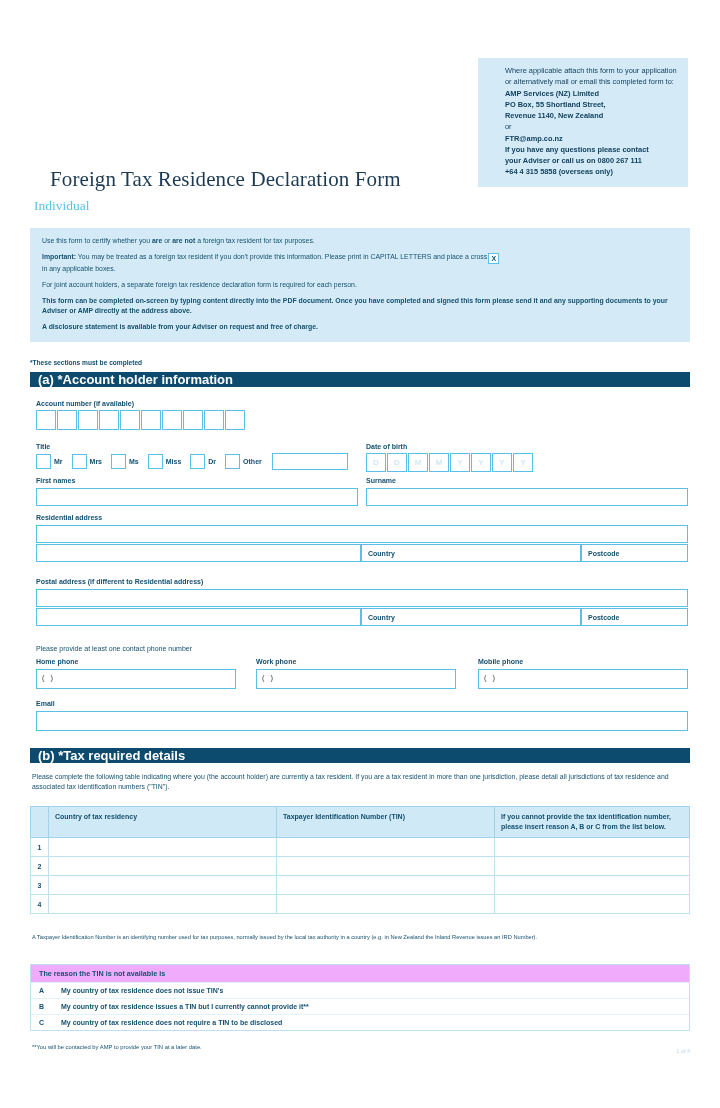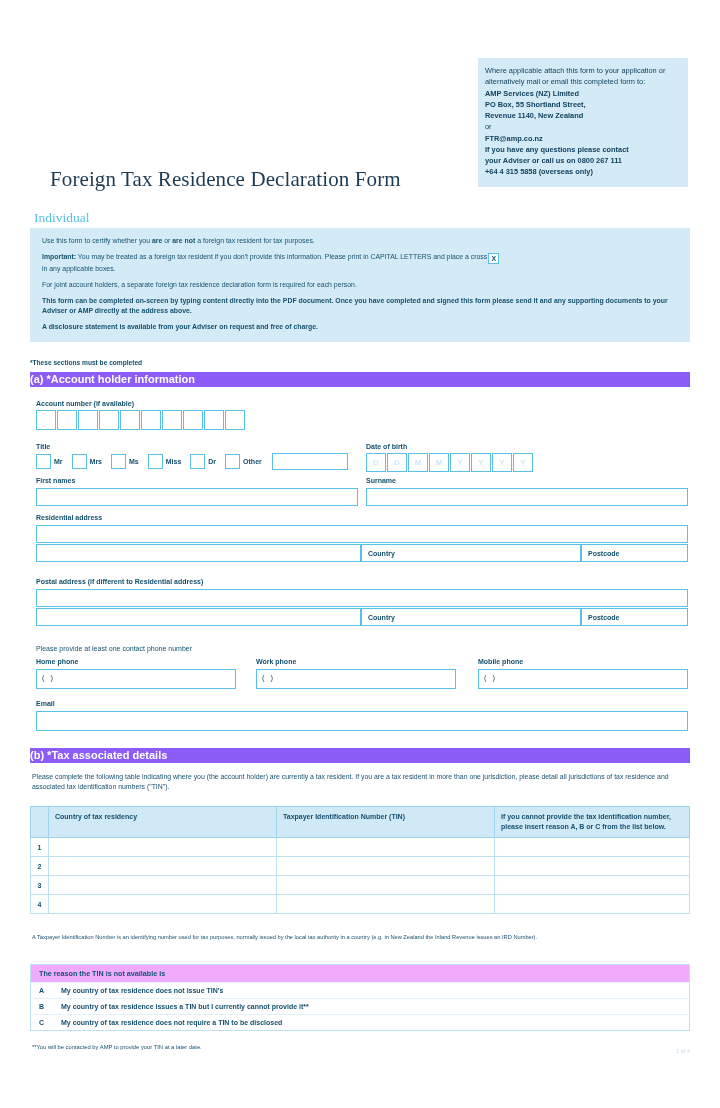--- a/index.html
+++ b/index.html
@@ -25,21 +25,21 @@
     position: relative;
     height: 170px;
   }
 
   .address-box {
     position: absolute;
     left: 478px;
     top: 58px;
     width: 210px;
     background: #d4ebf7;
-    padding: 7px 9px 9px 7px;
+    padding: 7px 9px 9px 27px;
     color: #12415f;
     font-size: 7.4px;
     line-height: 1.52;
   }
   .address-box .b { font-weight: bold; }
 
   .title-block {
     position: absolute;
     left: 34px;
     top: 168px;
@@ -49,21 +49,21 @@
     font-size: 21px;
     color: #1c3a52;
     letter-spacing: 0.1px;
     line-height: 1.1;
     margin-left: 16px;
   }
   .doc-subtitle {
     font-family: "Liberation Serif", serif;
     font-size: 13.5px;
     color: #5bc0e8;
-    margin-top: 19px;
+    margin-top: 7px;
   }
 
   
   .intro {
     position: absolute;
     left: 30px;
     top: 228px;
     width: 660px;
     background: #d4ebf7;
     padding: 8px 12px 10px 12px;
@@ -101,26 +101,26 @@
     color: #14506f;
     font-weight: bold;
   }
 
   
   .sec-bar {
     position: absolute;
     left: 30px;
     width: 660px;
     height: 15px;
-    background: #8b5cf6;
+    background: #0c4a6e;
     color: #ffffff;
-    font-size: 11px;
+    font-size: 13px;
     font-weight: bold;
     line-height: 15px;
-    padding-left: 0;
+    padding-left: 8px;
   }
 
   
   .lbl {
     position: absolute;
     font-size: 7px;
     color: #14506f;
     font-weight: bold;
     white-space: nowrap;
   }
@@ -402,21 +402,21 @@
     <div class="phone-ph">(      )</div>
   </div>
   <div class="lbl" style="left:478px; top:658px;">Mobile phone</div>
   <div class="fld" style="left:478px; top:669px; width:210px; height:20px;">
     <div class="phone-ph">(      )</div>
   </div>
 
   <div class="lbl" style="left:36px; top:700px;">Email</div>
   <div class="fld" style="left:36px; top:711px; width:652px; height:20px;"></div>
 
-  <div class="sec-bar" style="top:748px;">(b) *Tax associated details</div>
+  <div class="sec-bar" style="top:748px;">(b) *Tax required details</div>
 
   <div class="btext">Please complete the following table indicating where you (the account holder) are currently a tax resident. If you are a tax resident in more than one jurisdiction, please detail all jurisdictions of tax residence and associated tax identification numbers ("TIN").</div>
 
   <table class="restable">
     <thead>
       <tr>
         <th class="numcol"></th>
         <th class="c1">Country of tax residency</th>
         <th class="c2">Taxpayer Identification Number (TIN)</th>
         <th>If you cannot provide the tax identification number, please insert reason A, B or C from the list below.</th>

